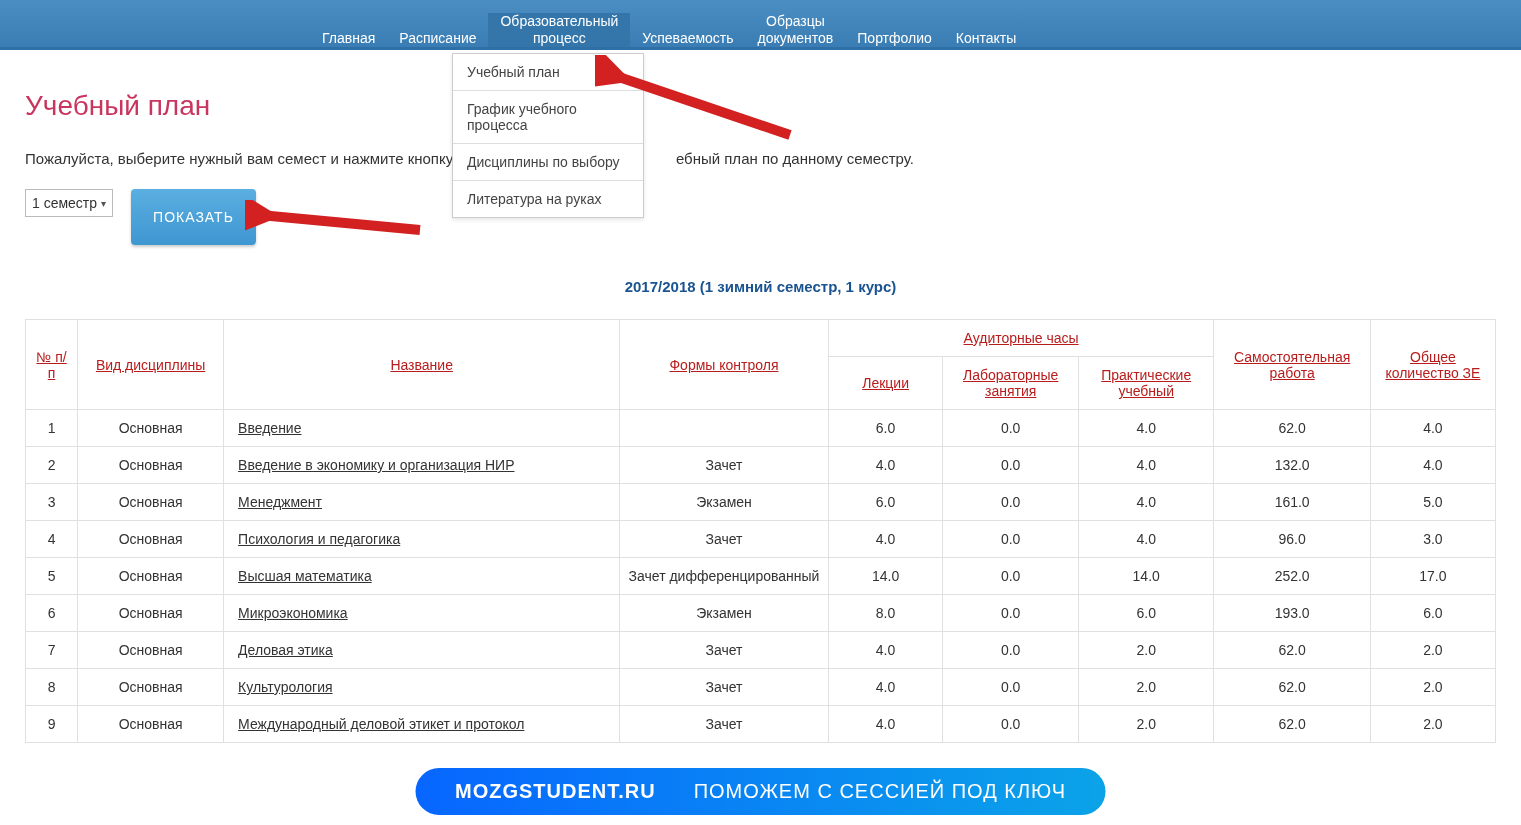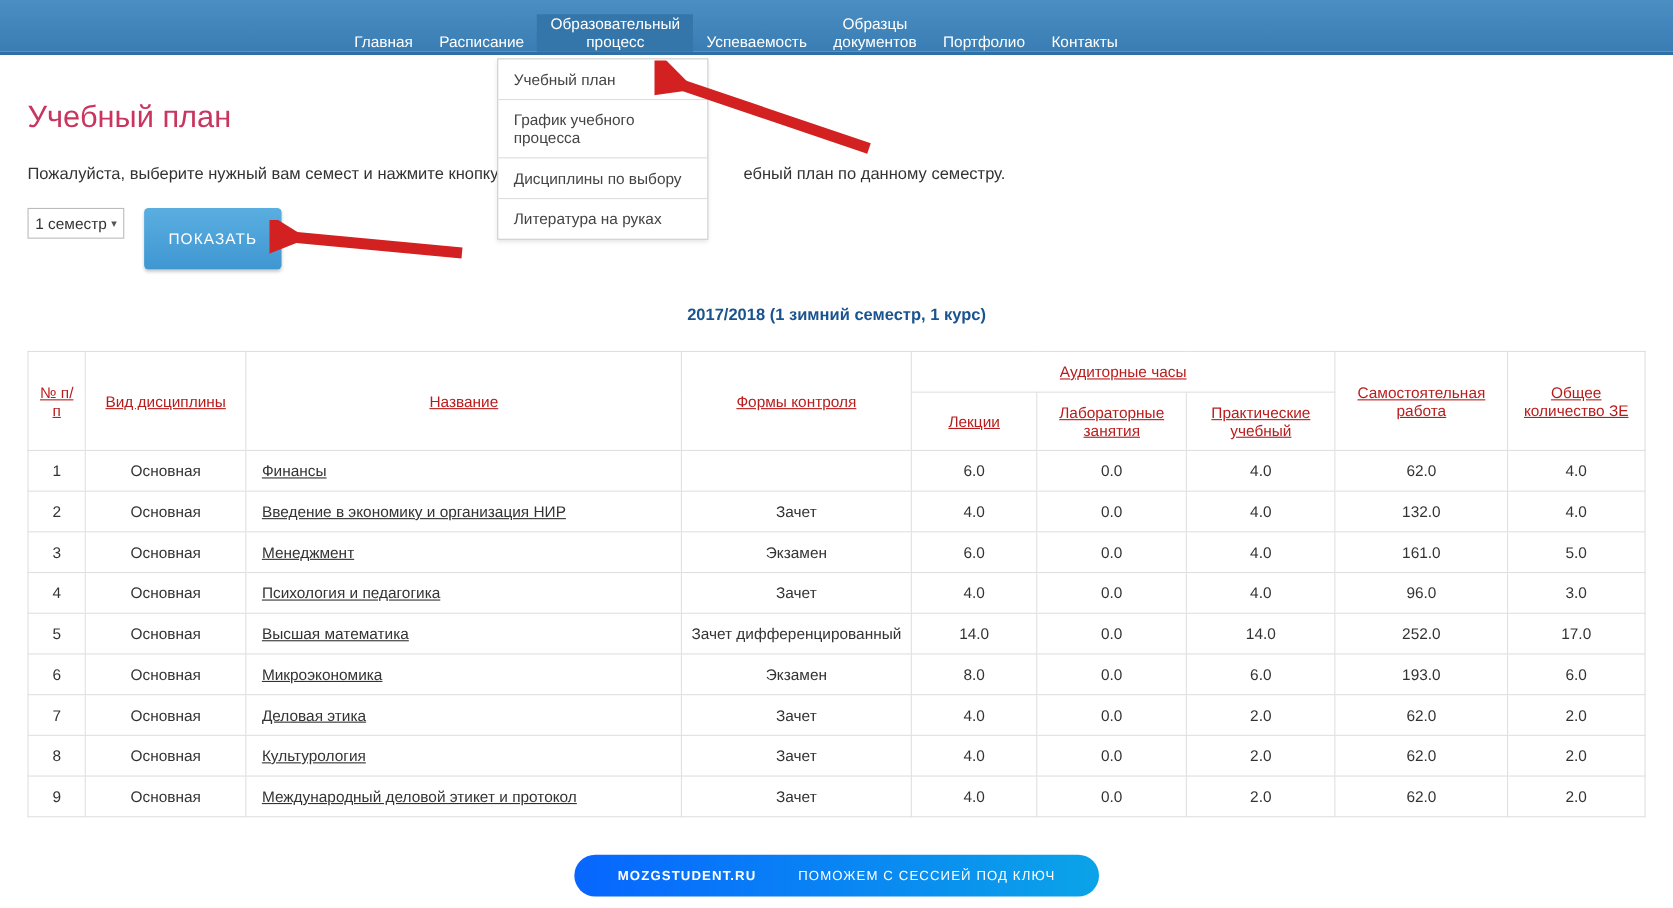--- a/index.html
+++ b/index.html
@@ -136,21 +136,21 @@
   }
   .footer-banner {
     position: absolute;
     bottom: 10px;
     left: 50%;
     transform: translateX(-50%);
     background: linear-gradient(to right, #0766ff, #0ba3e8);
     color: #fff;
     padding: 12px 40px;
     border-radius: 30px;
-    font-size: 12px;
+    font-size: 20px;
     letter-spacing: 1px;
     display: flex;
     align-items: center;
     gap: 38px;
   }
   .footer-banner .brand { font-weight: bold; }
 </style>
 </head>
 <body>
 
@@ -218,21 +218,21 @@
       <tr>
         <th style="width:110px">Лекции</th>
         <th style="width:130px">Лабораторные занятия</th>
         <th style="width:130px">Практические учебный</th>
       </tr>
     </thead>
     <tbody id="curr-body">
         <tr>
           <td>1</td>
           <td>Основная</td>
-          <td class="col-name"><span class="discipline-link">Финансы</span></td>
+          <td class="col-name"><span class="discipline-link">Введение</span></td>
           <td></td>
           <td>6.0</td>
           <td>0.0</td>
           <td>4.0</td>
           <td>62.0</td>
           <td>4.0</td>
         </tr>
         <tr>
           <td>2</td>
           <td>Основная</td>

